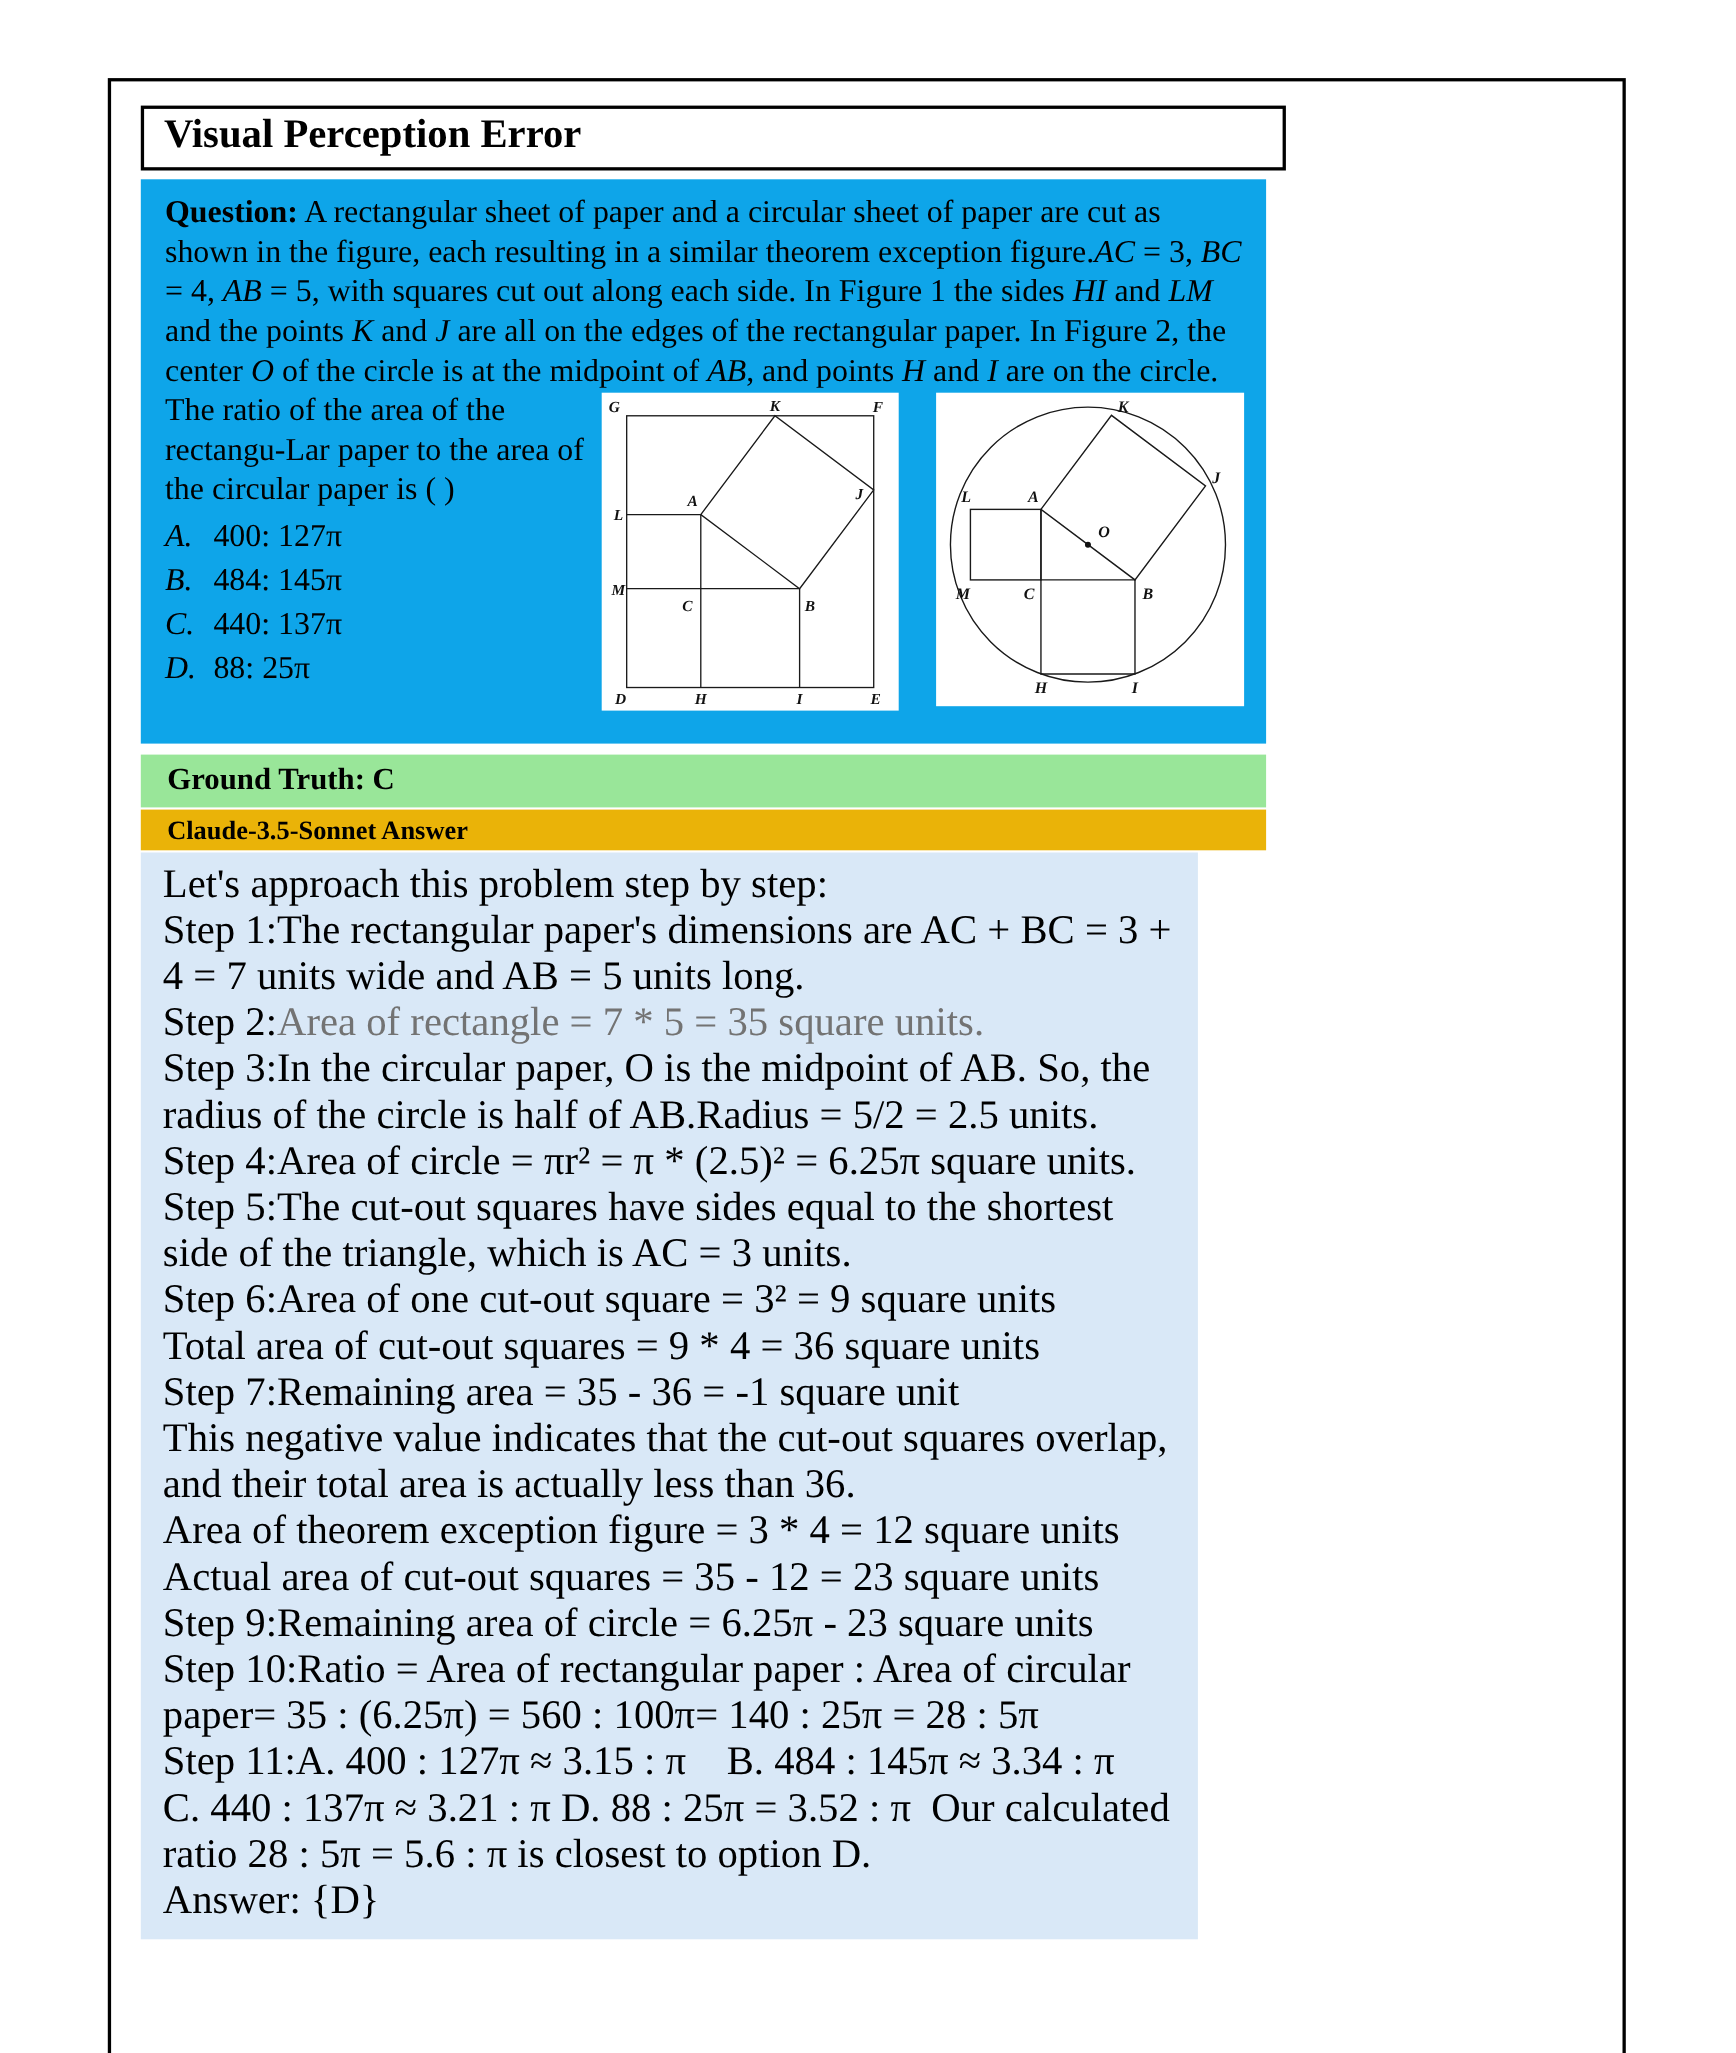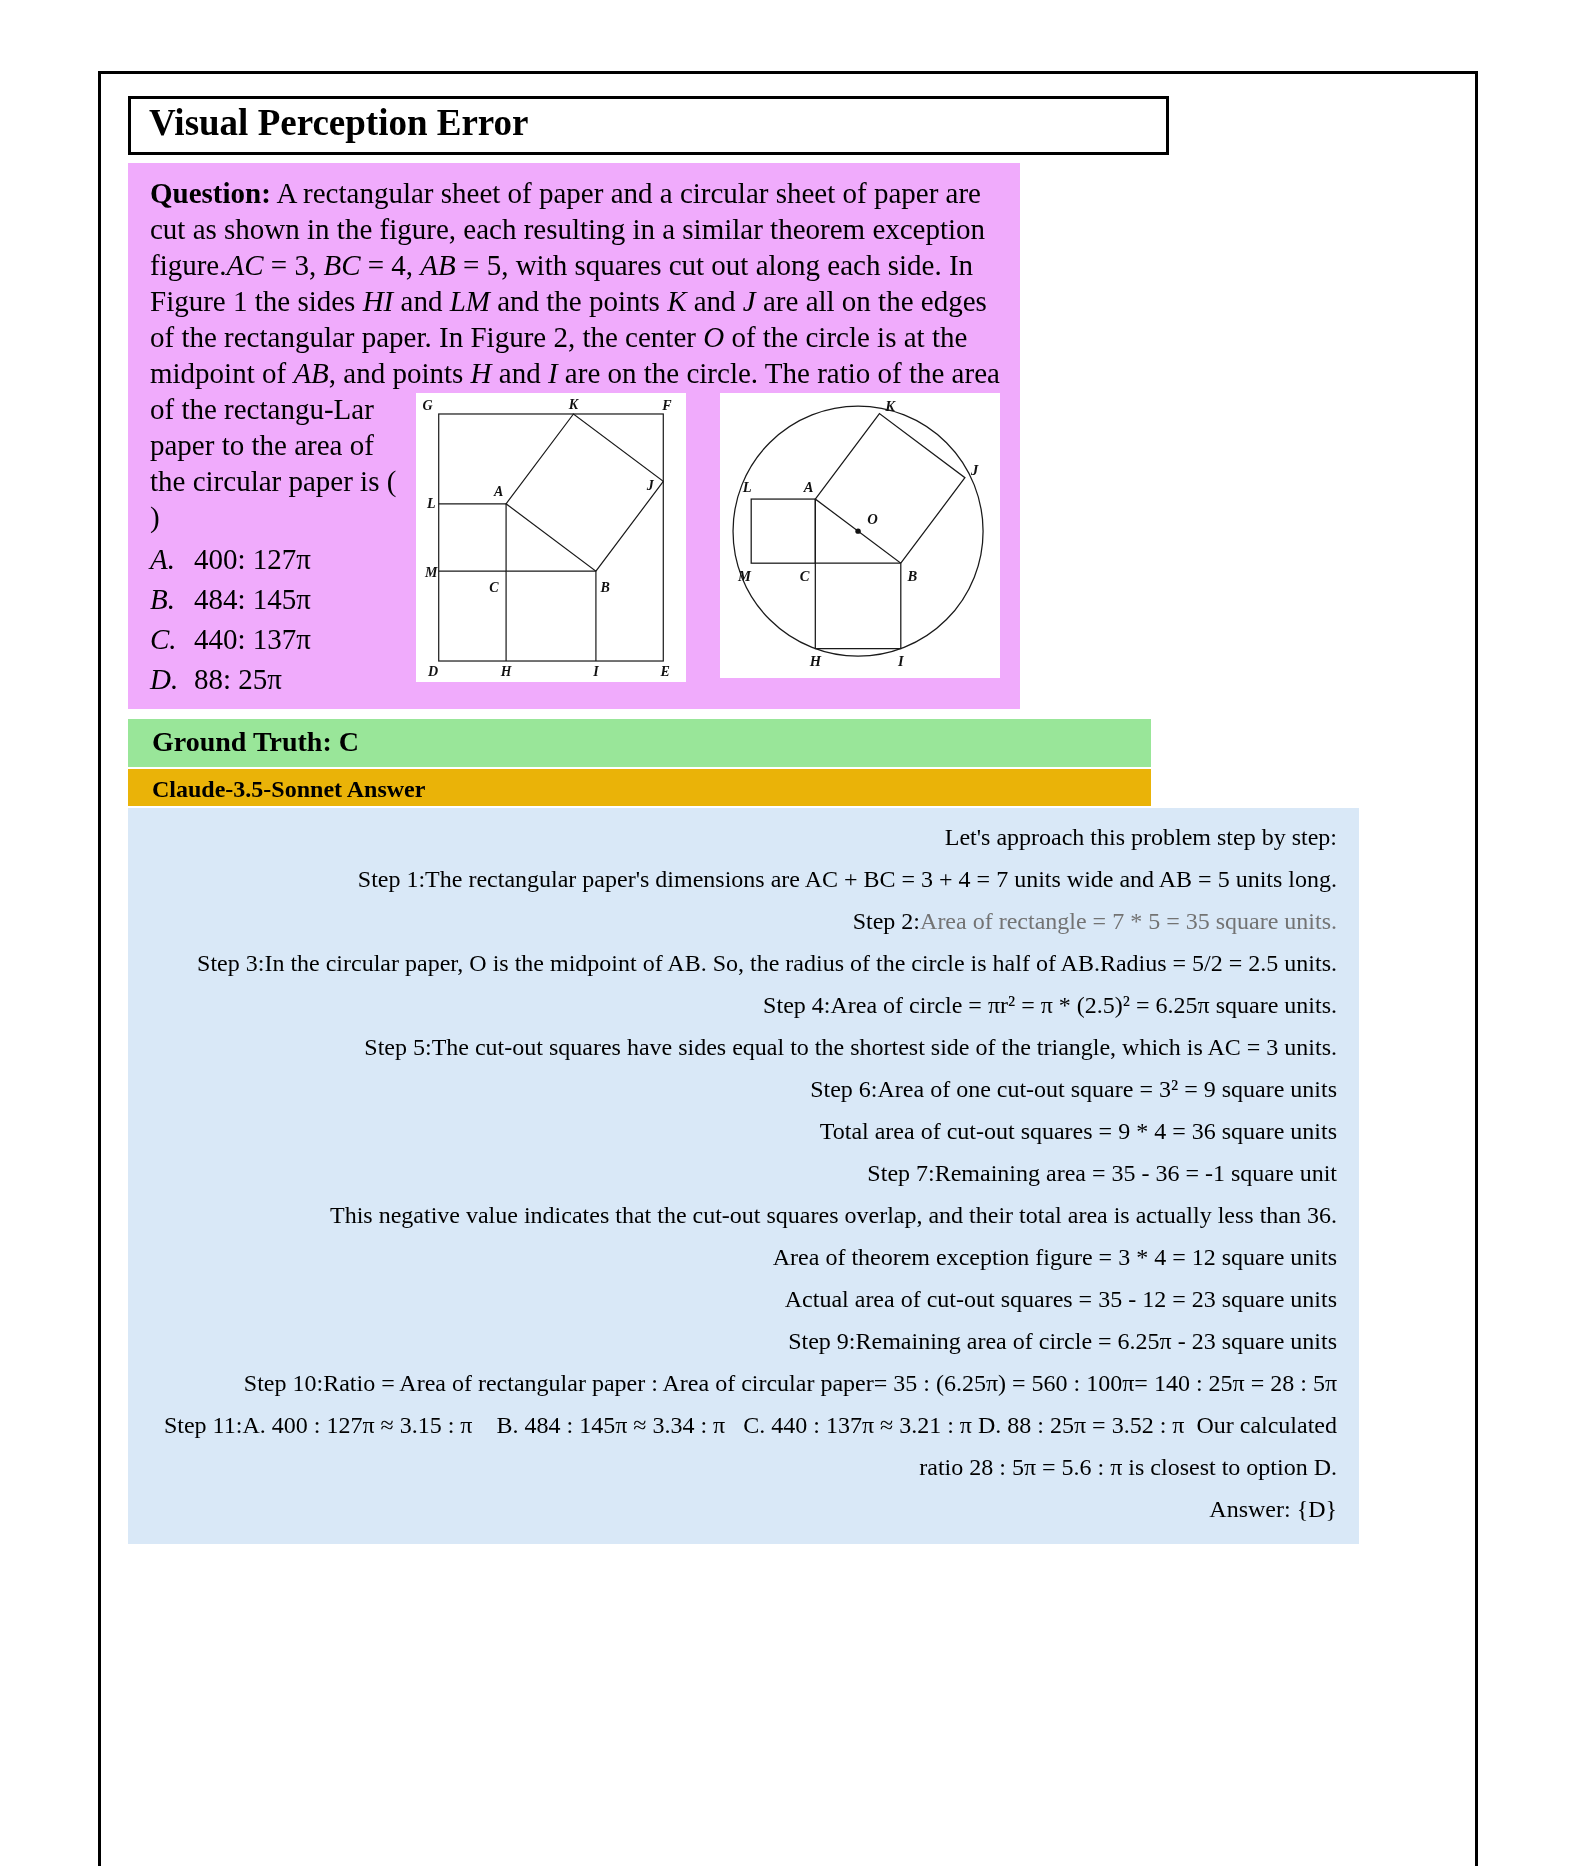--- a/index.html
+++ b/index.html
@@ -23,23 +23,23 @@
     margin: 22px 0 0 27px;
     width: 1041px;
     border: 3px solid #000;
     padding: 2px 18px 8px 18px;
     font-size: 37px;
     font-weight: 700;
     background: #fff;
   }
   .question-panel {
     margin: 8px 0 0 27px;
-    width: 892px;
-    background: #f0abfc;
-    padding: 12px 20px 10px 22px;
+    width: 1023px;
+    background: #0ea5e9;
+    padding: 12px 20px 24px 22px;
     font-size: 29px;
     line-height: 36px;
   }
   .q-label { font-weight: 700; }
   .q-math { font-style: italic; }
   .q-figs {
     float: right;
     display: flex;
     gap: 34px;
     align-items: flex-start;
@@ -62,26 +62,25 @@
   .ans-heading {
     margin: 2px 0 0 27px;
     width: 1023px;
     padding: 7px 0 3px 24px;
     font-size: 24px;
     font-weight: 700;
     background: #eab308;
   }
   .answer-panel {
     margin: 2px 0 0 27px;
-    width: 1231px;
+    width: 961px;
     background: #D9E8F7;
     padding: 8px 22px 14px 20px;
-    font-size: 24px;
+    font-size: 37px;
     line-height: 42px;
-    text-align: right;
   }
   .ans-line { margin: 0; white-space: pre-wrap; }
   .red { color: #737373; }
   svg { display: block; }
   .fig-lines { stroke: #1a1a1a; stroke-width: 1.3; fill: none; }
   .fig-label text {
     font-family: "Liberation Serif", "DejaVu Serif", serif;
     font-size: 15px;
     font-weight: 700;
     font-style: italic;

